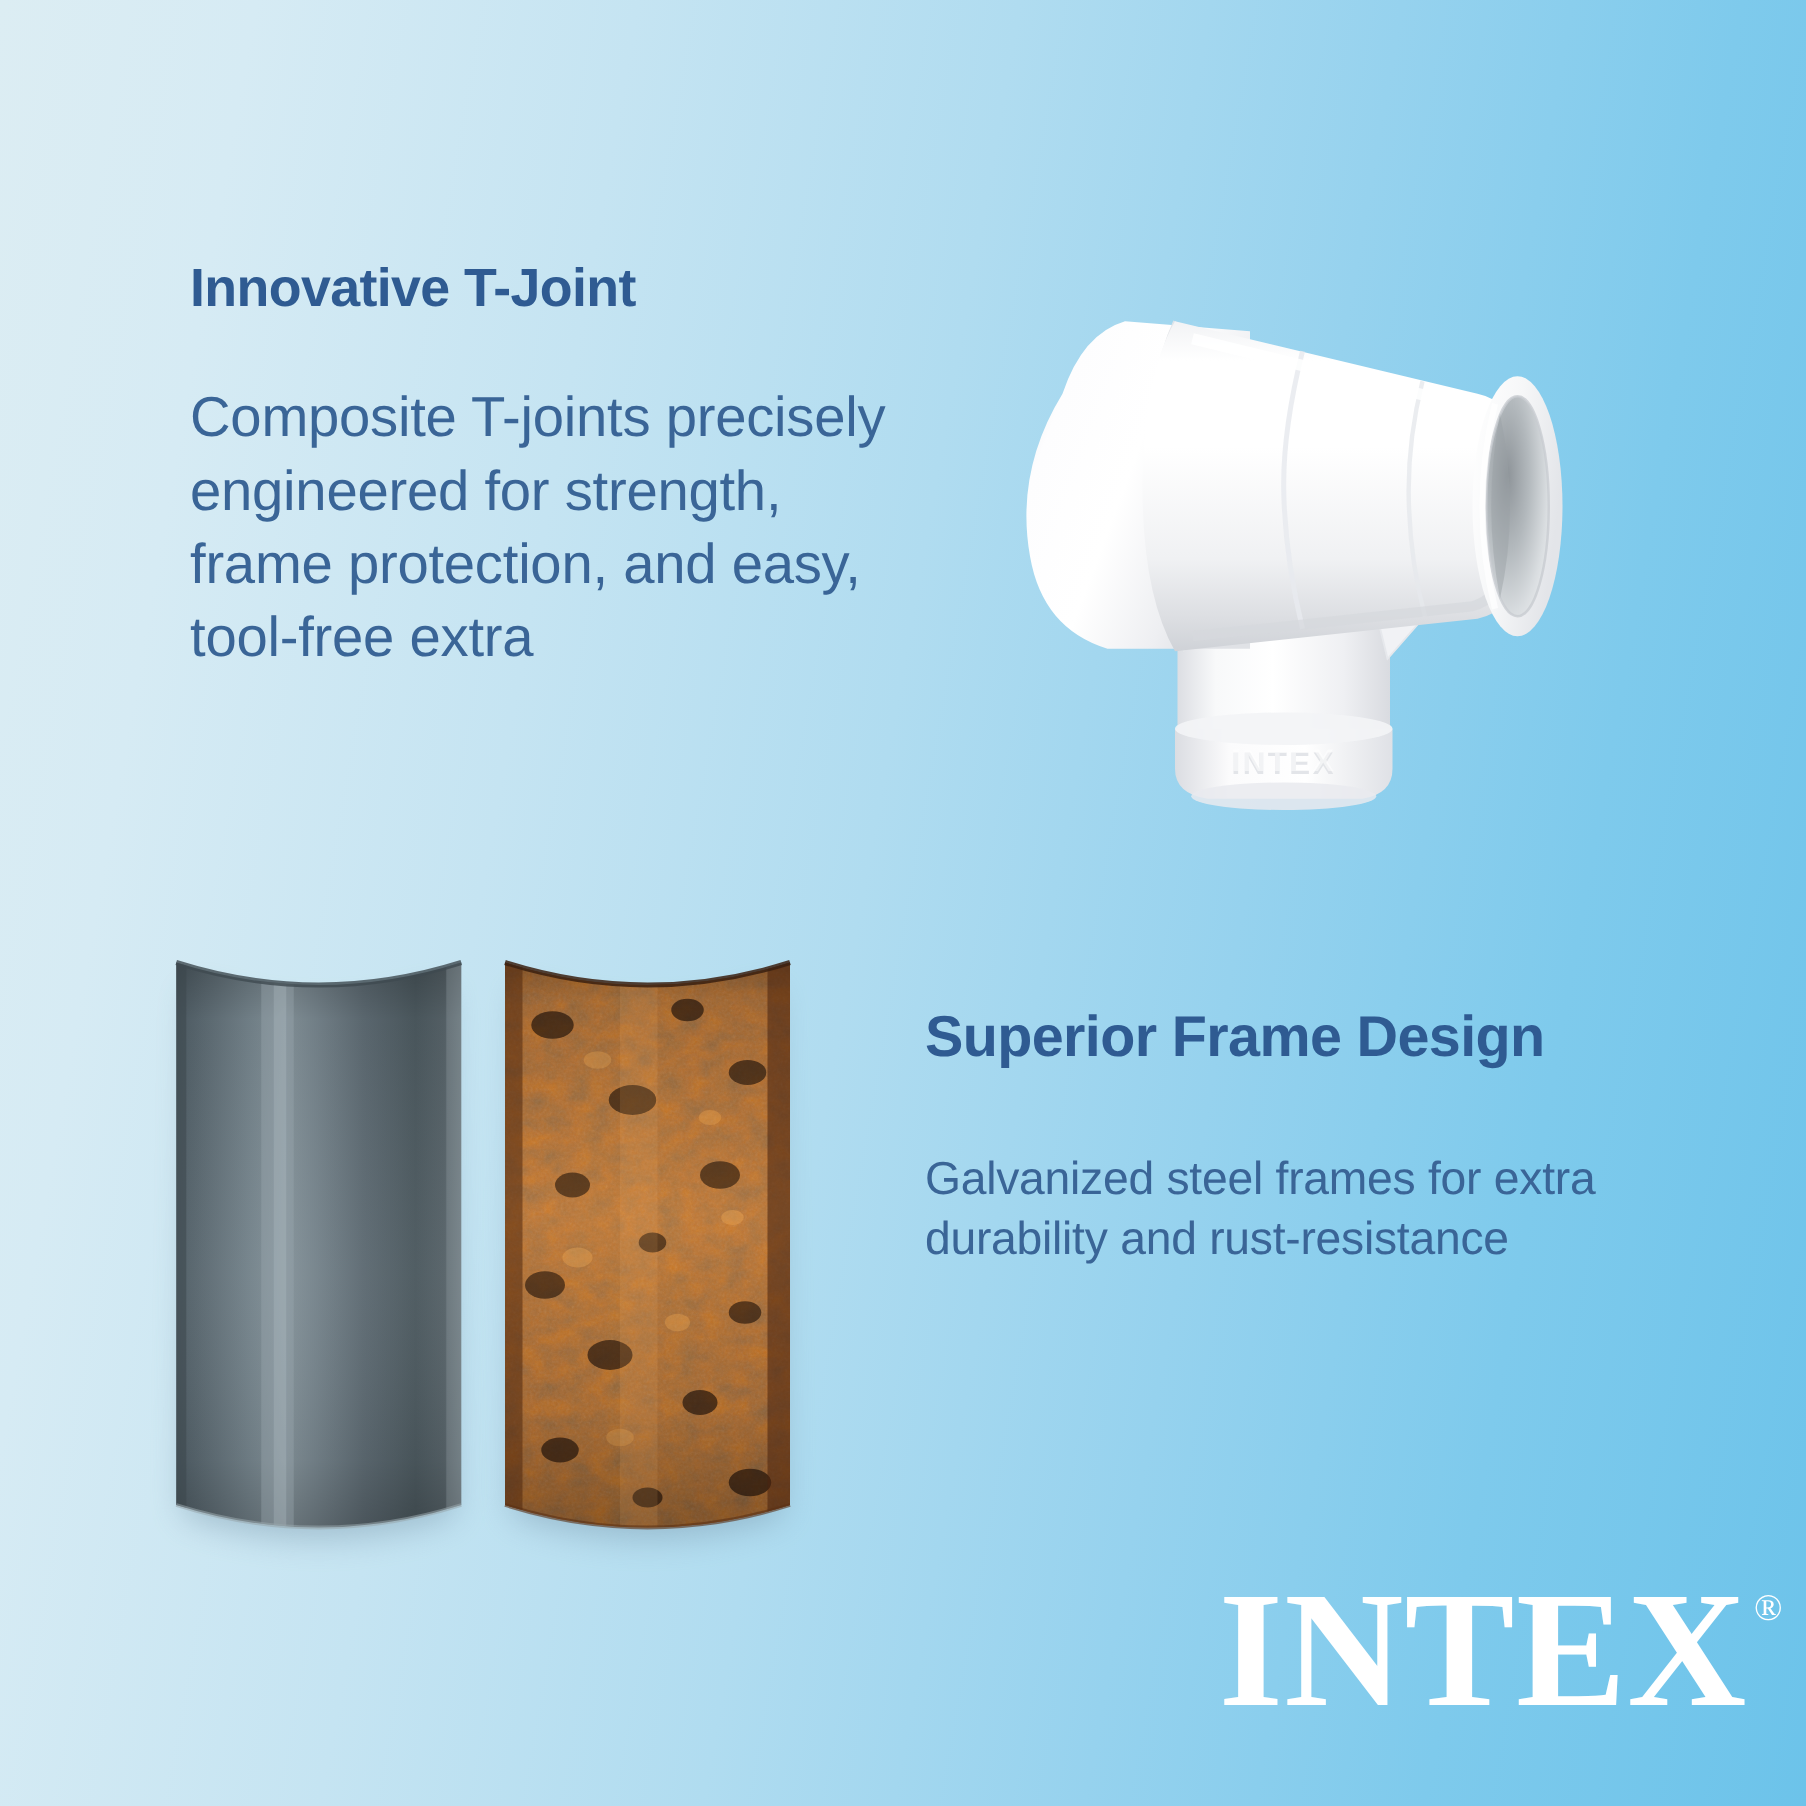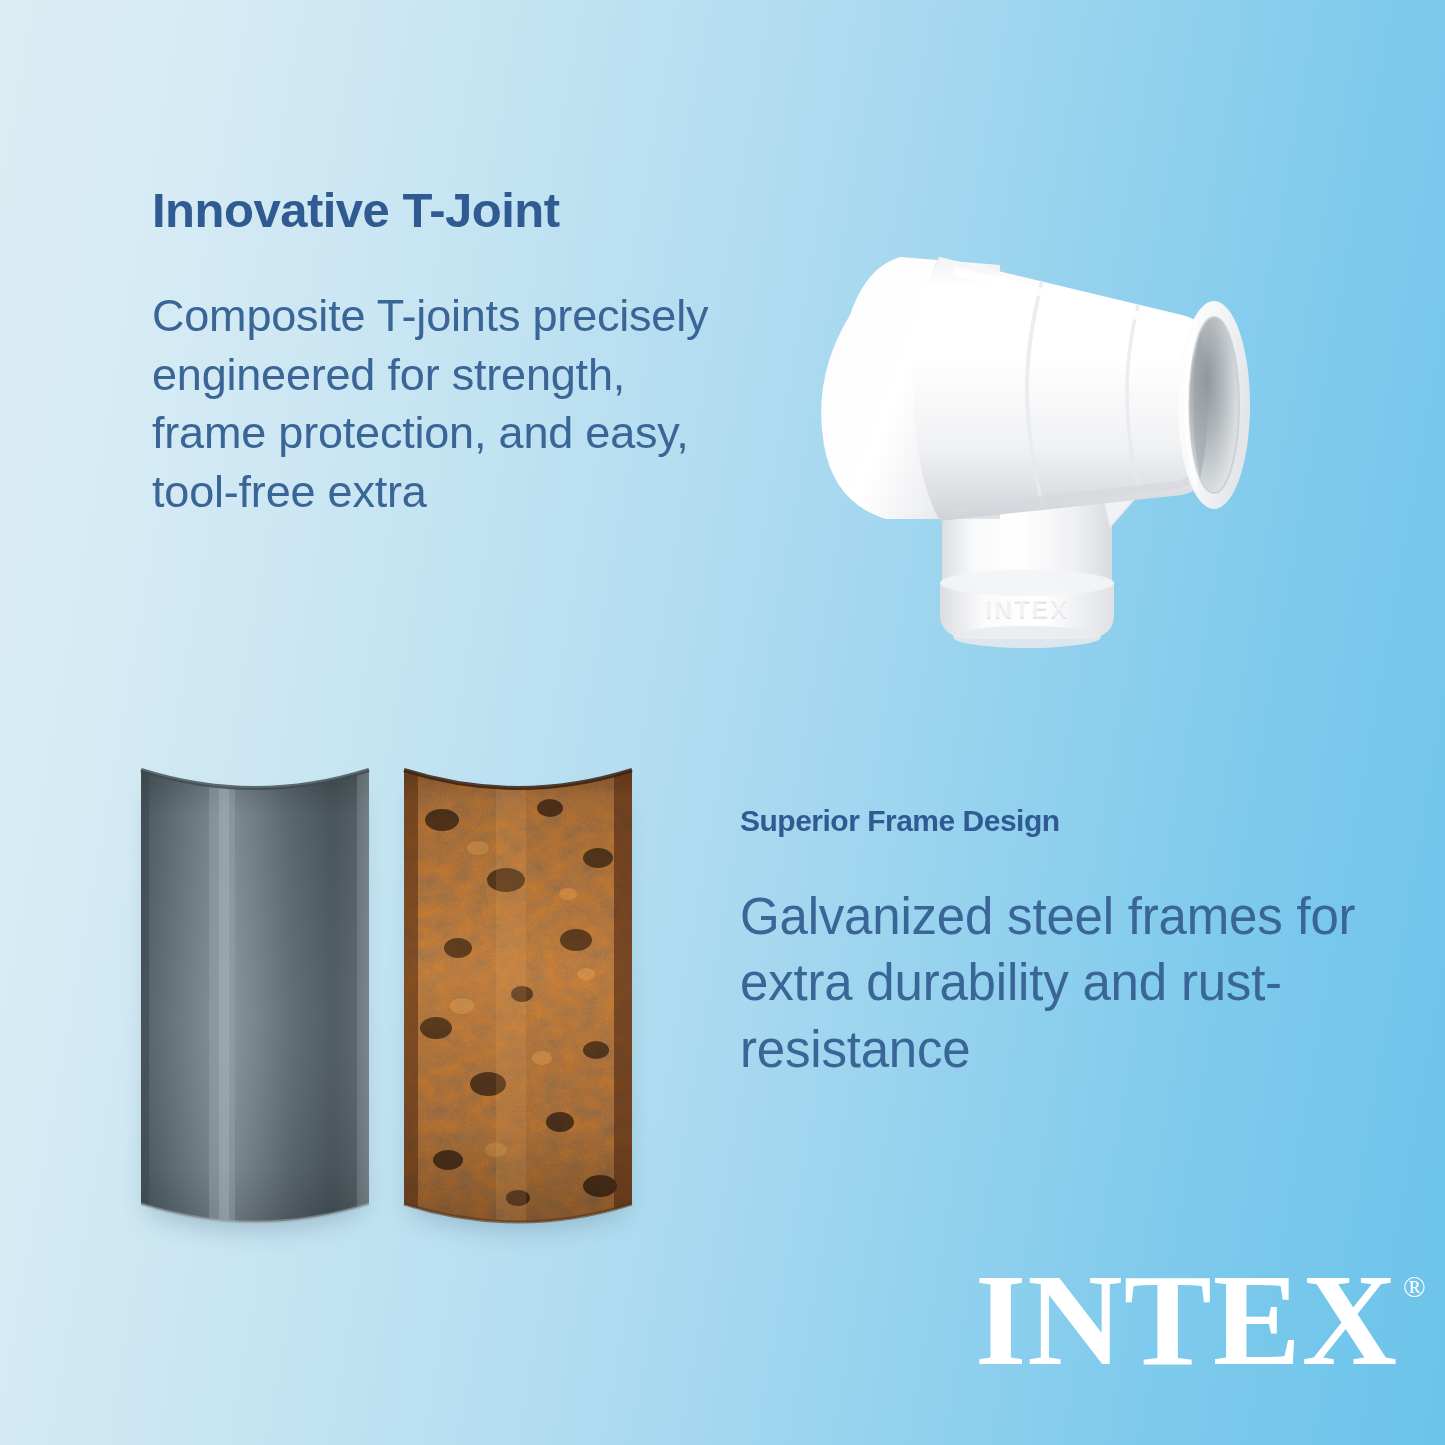--- a/index.html
+++ b/index.html
@@ -37,26 +37,26 @@
   }
 
   .feature-body {
     color:#3a6597;
     font-weight:400;
     line-height:1.30;
     letter-spacing:-0.2px;
   }
 
   #block-tjoint { left:152px; top:186px; width:560px; }
-  #block-tjoint .feature-heading { font-size:49px; }
+  #block-tjoint .feature-heading { font-size:43px;margin-top:24px; }
   #block-tjoint .feature-body { font-size:45px; margin-top:52px; }
 
   #block-frame { left:740px; top:806px; width:620px; }
-  #block-frame .feature-heading { font-size:30px; }
-  #block-frame .feature-body { font-size:51px; margin-top:48px; }
+  #block-frame .feature-heading { font-size:46px; }
+  #block-frame .feature-body { font-size:37px; margin-top:67px; }
 
   
   #logo {
     position:absolute;
     left:975px; top:1262px;
     display:flex; align-items:flex-start;
   }
   #logo-word {
     font-family:"Liberation Serif", serif;
     font-weight:700;

